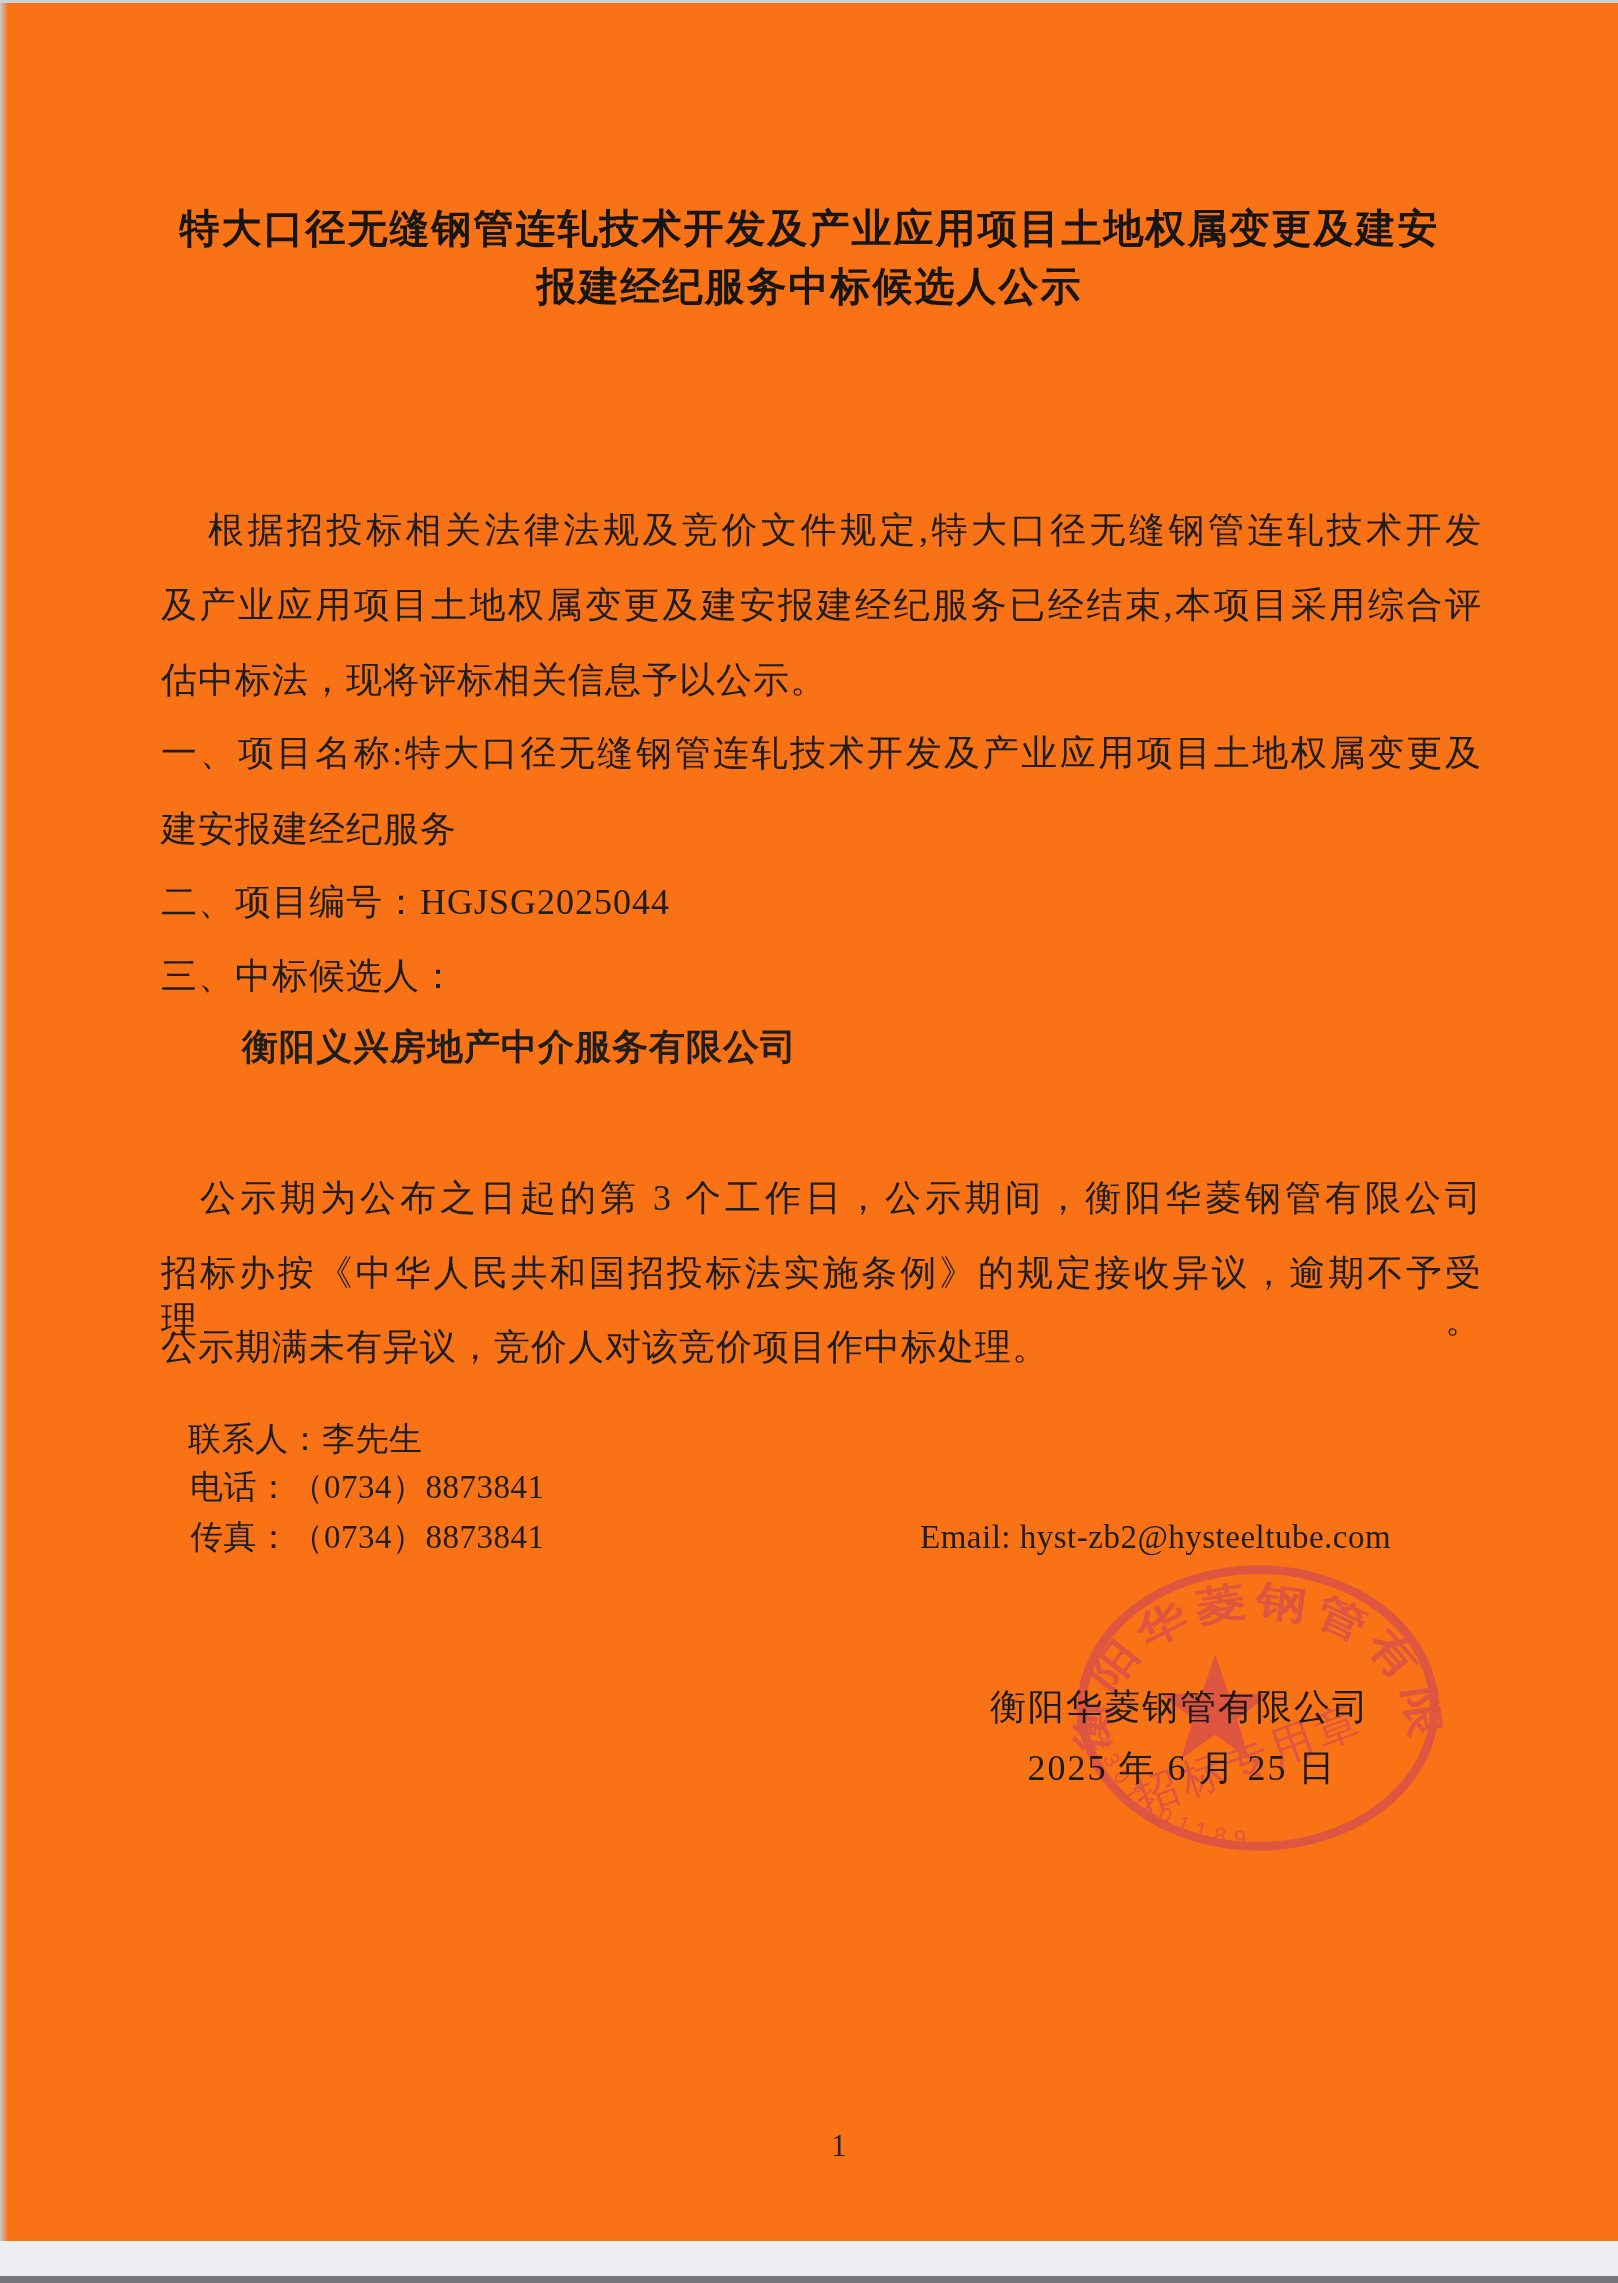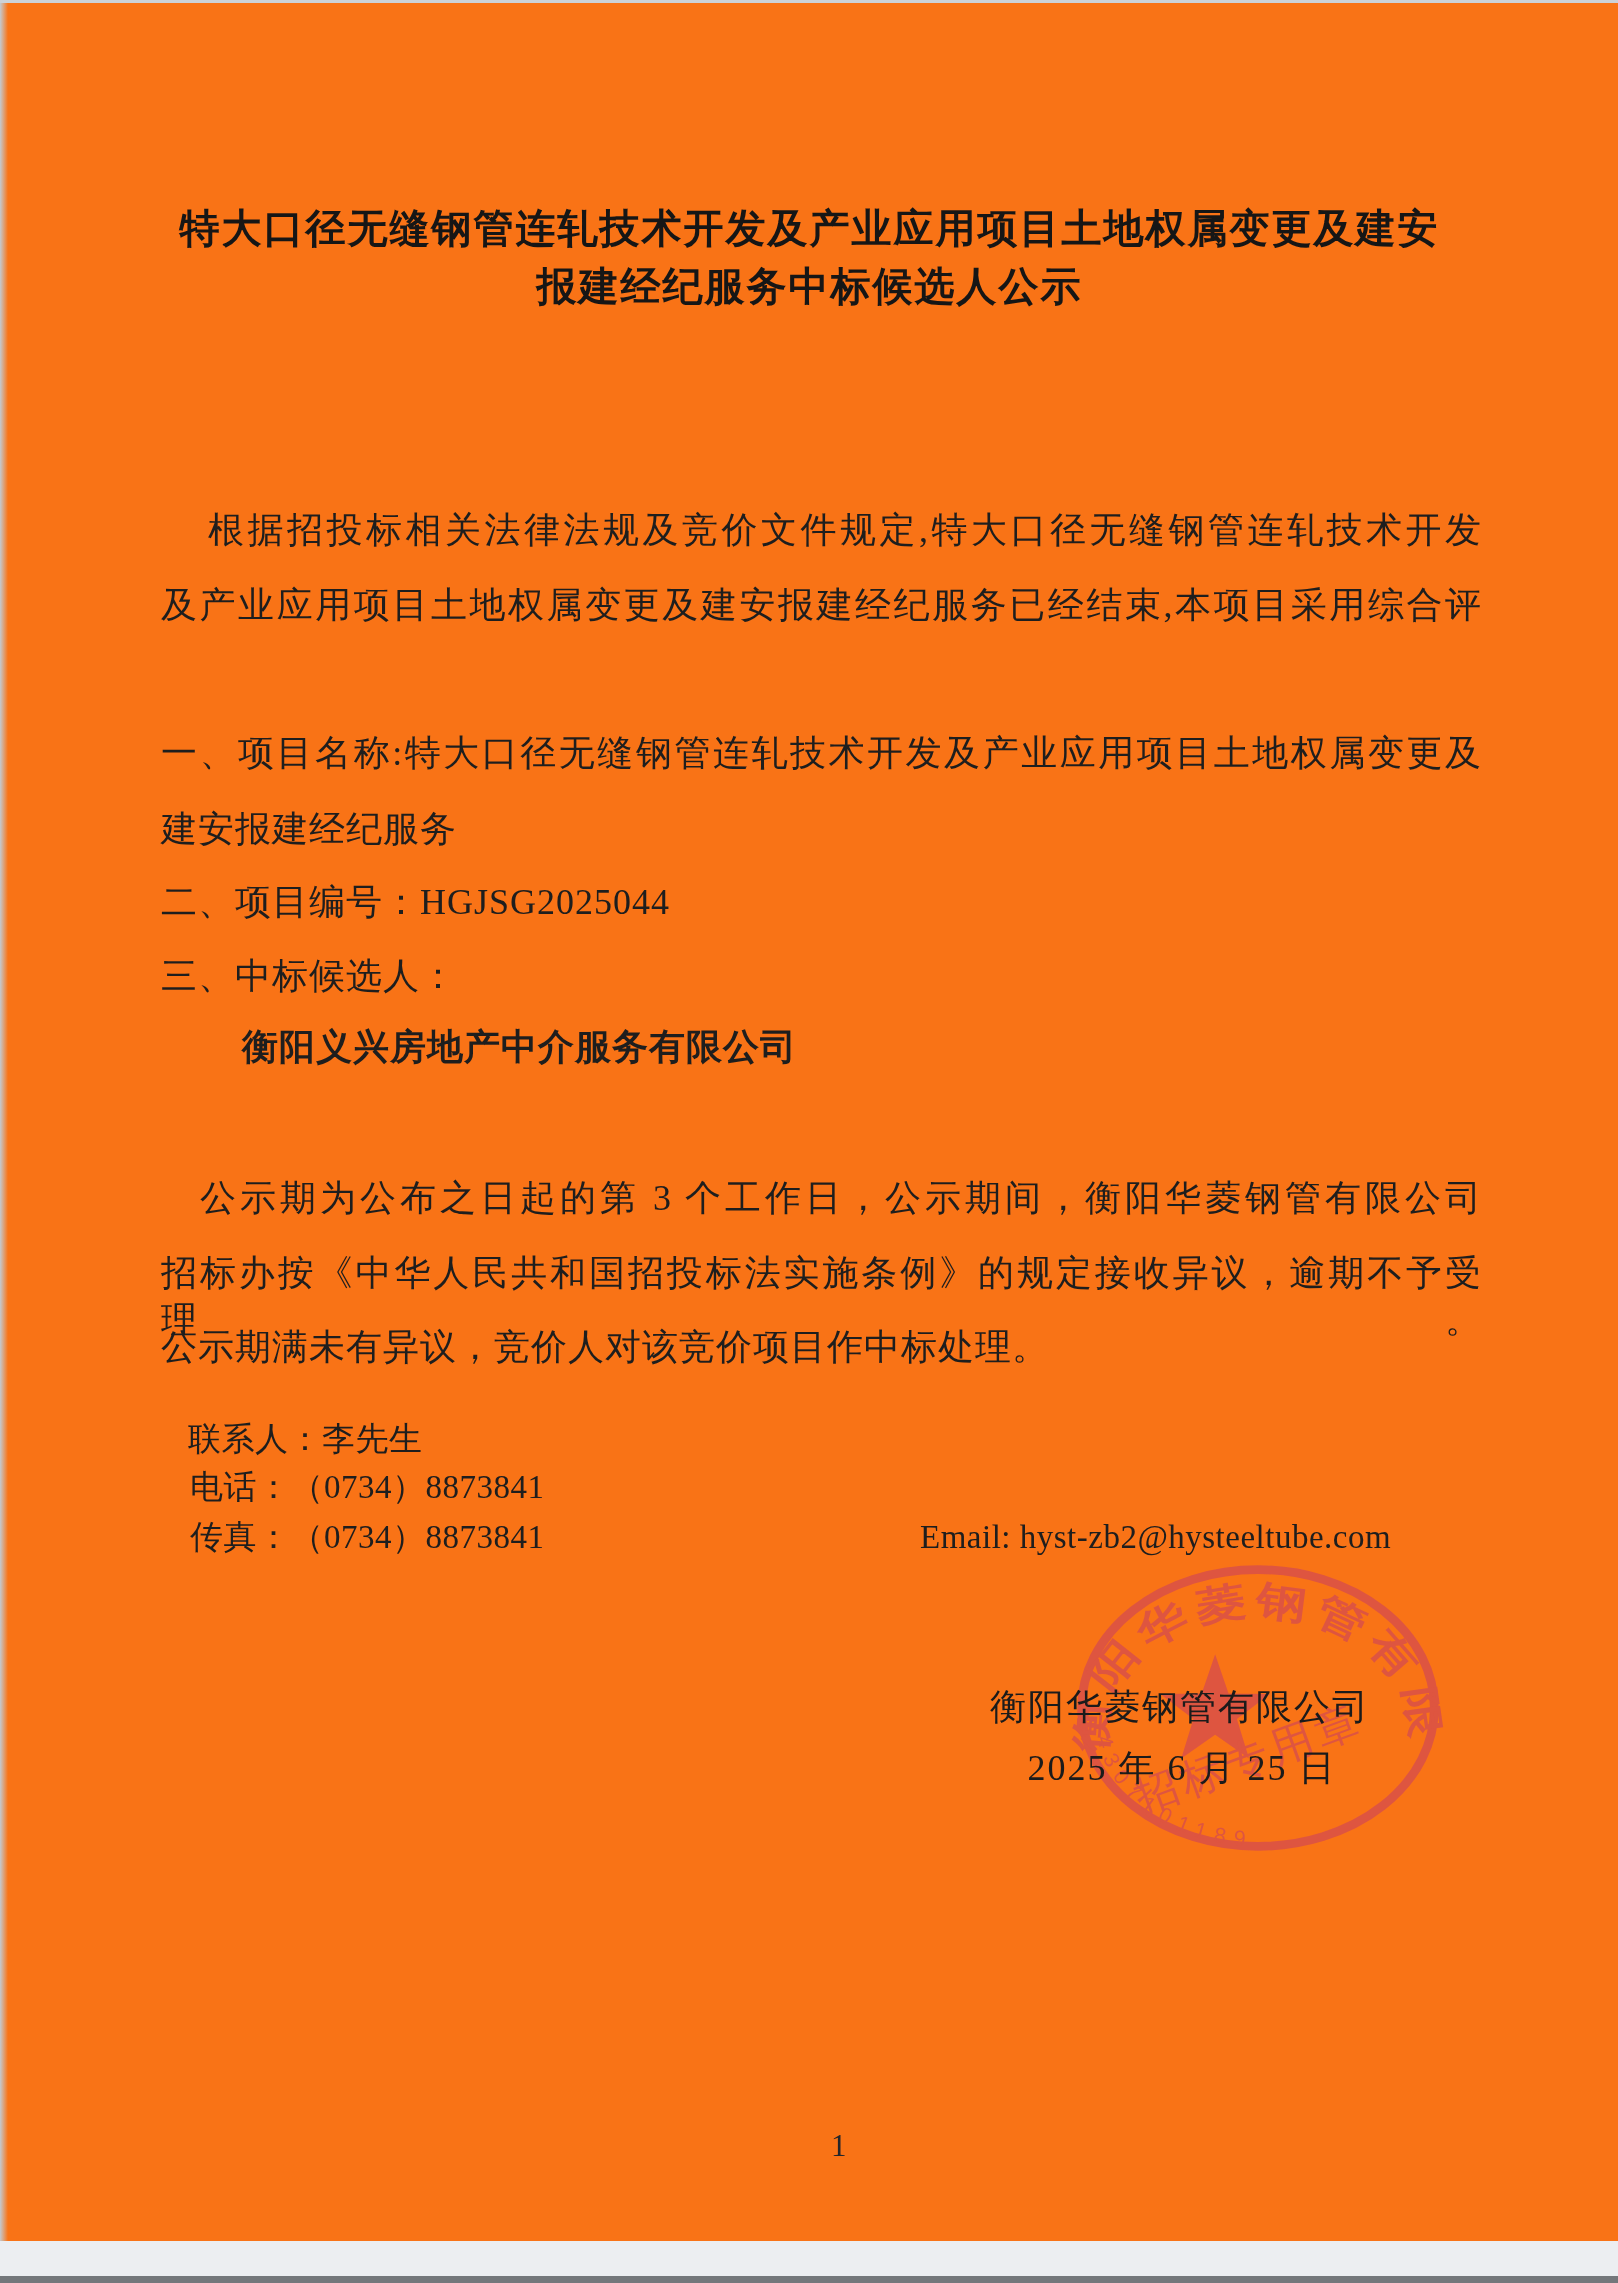--- a/index.html
+++ b/index.html
@@ -67,20 +67,21 @@
   <div class="edge-left"></div>
   <div class="edge-top"></div>
   <div class="edge-bottom-band"></div>
   <div class="edge-bottom-line"></div>
 
   <div class="title-line" style="top:201px;">特大口径无缝钢管连轧技术开发及产业应用项目土地权属变更及建安</div>
   <div class="title-line" style="top:259px;">报建经纪服务中标候选人公示</div>
 
   <div class="line just" style="left:161px;top:507px;padding-left:47px;">根据招投标相关法律法规及竞价文件规定,特大口径无缝钢管连轧技术开发</div>
   <div class="line just" style="left:161px;top:582px;">及产业应用项目土地权属变更及建安报建经纪服务已经结束,本项目采用综合评</div>
+  <div class="line" style="left:161px;top:657px;">估中标法，现将评标相关信息予以公示。</div>
 
   <div class="line just" style="left:161px;top:730px;">一、项目名称:特大口径无缝钢管连轧技术开发及产业应用项目土地权属变更及</div>
   <div class="line" style="left:161px;top:806px;">建安报建经纪服务</div>
 
   <div class="line" style="left:161px;top:879px;">二、项目编号：HGJSG2025044</div>
 
   <div class="line" style="left:161px;top:953px;">三、中标候选人：</div>
   <div class="line" style="left:242px;top:1024px;font-weight:bold;">衡阳义兴房地产中介服务有限公司</div>
 
   <div class="line just" style="left:161px;top:1175px;padding-left:39px;">公示期为公布之日起的第 3 个工作日，公示期间，衡阳华菱钢管有限公司</div>

